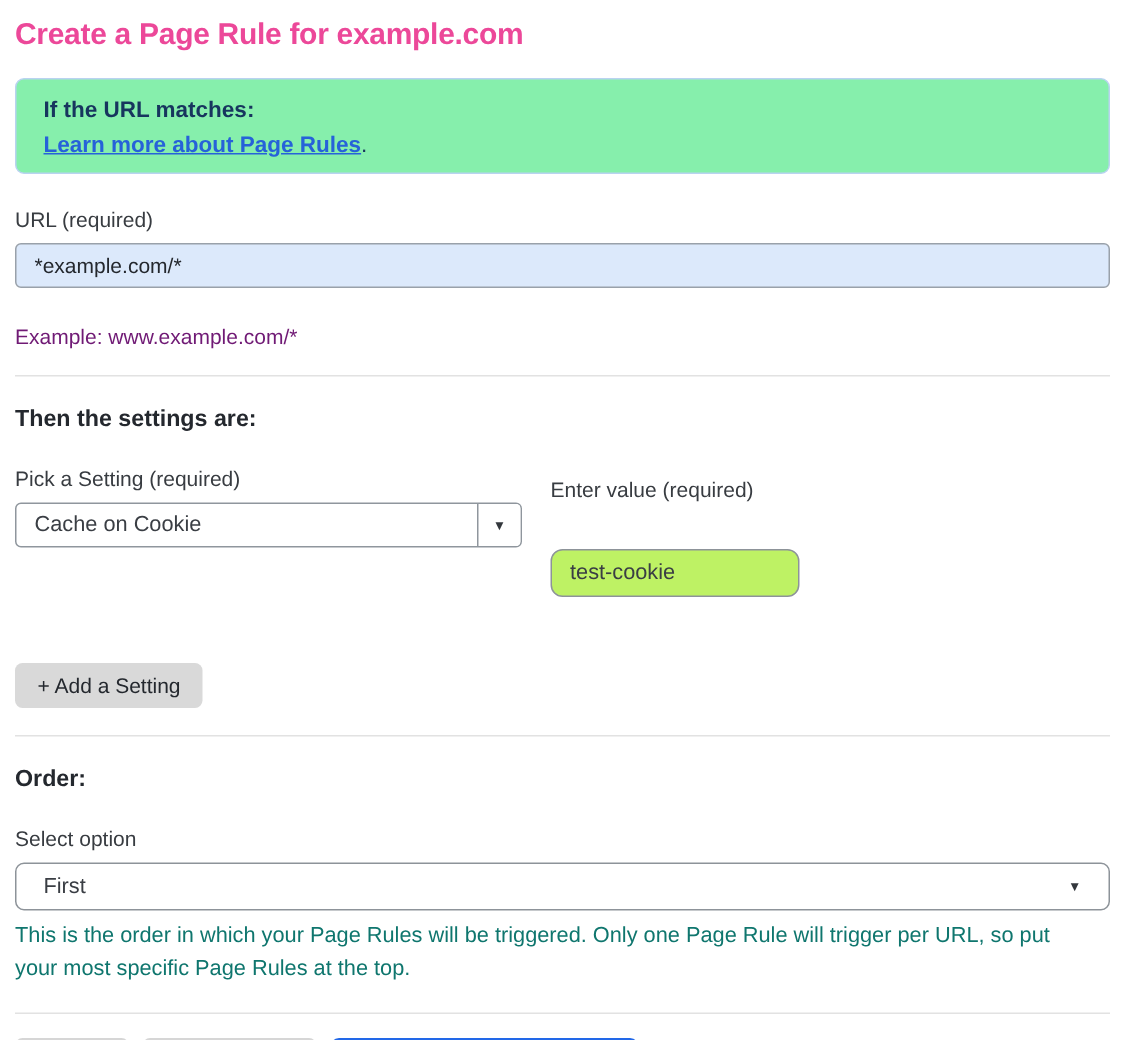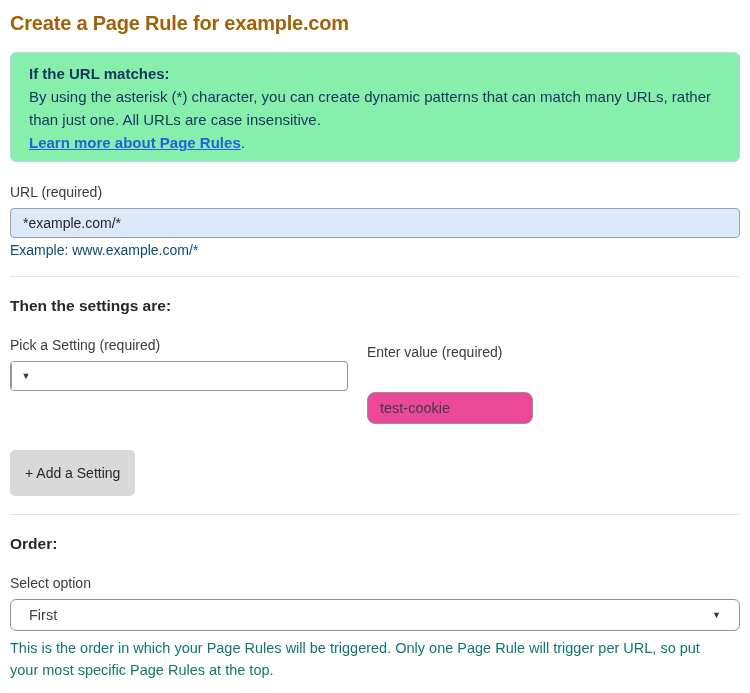--- a/index.html
+++ b/index.html
@@ -8,21 +8,21 @@
     width: 750px;
     min-height: 693px;
     font-family: "Liberation Sans", sans-serif;
     color: #24282e;
     padding: 8px 10px 12px 10px;
   }
   h1.page-title {
     font-size: 20px;
     font-weight: 700;
     margin: 4px 0 17px 0;
-    color: #a16207;
+    color: #ec4899;
     letter-spacing: -0.2px;
   }
   .info-box {
     background: #86efac;
     border: 1px solid #b9d3f0;
     border-radius: 6px;
     padding: 9px 18px 7px 18px;
     font-size: 15px;
     line-height: 23px;
     color: #17355e;
@@ -50,22 +50,22 @@
     border: 1px solid #99a1aa;
     border-radius: 4px;
     padding: 0 12px;
     font-size: 14px;
     color: #24282e;
     font-family: "Liberation Sans", sans-serif;
     outline: none;
   }
   .example-text {
     font-size: 14px;
-    color: #0c4a6e;
-    margin-top: 4px;
+    color: #701a75;
+    margin-top: 24px;
   }
   hr.divider {
     border: none;
     border-top: 1px solid #e2e2e2;
     margin: 18px 0 0 0;
   }
   .section-heading {
     font-size: 15.5px;
     font-weight: 700;
     color: #24282e;
@@ -100,33 +100,33 @@
     justify-content: center;
     font-size: 9px;
     color: #33373c;
     background: #fff;
   }
   .value-col { margin-top: 7px; }
   .value-input {
     display: block;
     width: 166px;
     height: 32px;
-    background: #ec4899;
+    background: #bef264;
     border: 1px solid #8d9399;
     border-radius: 8px;
     padding: 0 12px;
     font-size: 14.5px;
     color: #3a3e44;
     font-family: "Liberation Sans", sans-serif;
     outline: none;
     margin-top: 32px;
   }
   .add-setting-button {
-    margin-top: 26px;
-    height: 46px;
+    margin-top: 44px;
+    height: 30px;
     padding: 0 15px;
     background: #d9d9d9;
     border: none;
     border-radius: 5px;
     font-size: 14px;
     color: #24282e;
     font-family: "Liberation Sans", sans-serif;
     cursor: pointer;
   }
   .order-select {
@@ -178,38 +178,38 @@
 </style>
 </head>
 <body>
 
 
 
 <h1 class="page-title">Create a Page Rule for example.com</h1>
 
 <div class="info-box">
   <div class="info-heading">If the URL matches:</div>
-  <p class="info-body">By using the asterisk (*) character, you can create dynamic patterns that can match many URLs, rather than just one. All URLs are case insensitive.</p>
   <div>
     <a class="info-link">Learn more about Page Rules</a><span>.</span>
   </div>
 </div>
 
 <label class="field-label">URL (required)</label>
 <input class="url-input" type="text" value="*example.com/*" style="">
 <div class="example-text">Example: www.example.com/*</div>
 
 <hr class="divider">
 
 <h2 class="section-heading">Then the settings are:</h2>
 
 <div class="settings-row">
   <div class="setting-col">
     <label class="field-label" style="margin-bottom:0;">Pick a Setting (required)</label>
     <div class="custom-select">
+      <div class="select-text">Cache on Cookie</div>
       <div class="arrow-seg">▼</div>
     </div>
   </div>
   <div class="value-col">
     <label class="field-label">Enter value (required)</label>
     <input class="value-input" type="text" value="test-cookie" style="">
   </div>
 </div>
 
 <button class="add-setting-button">+ Add a Setting</button>

